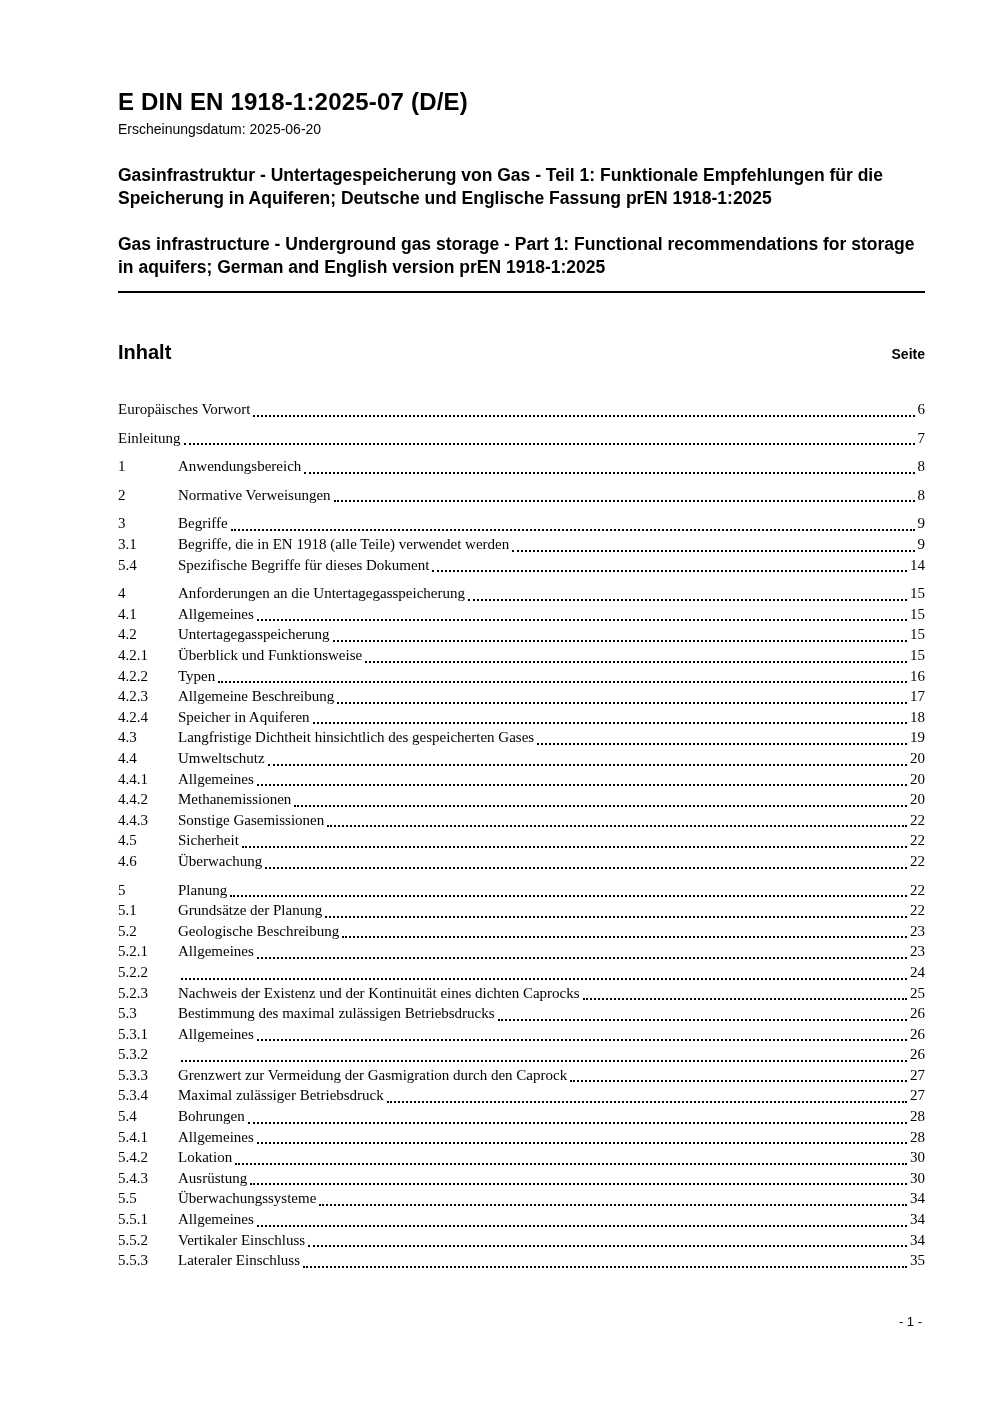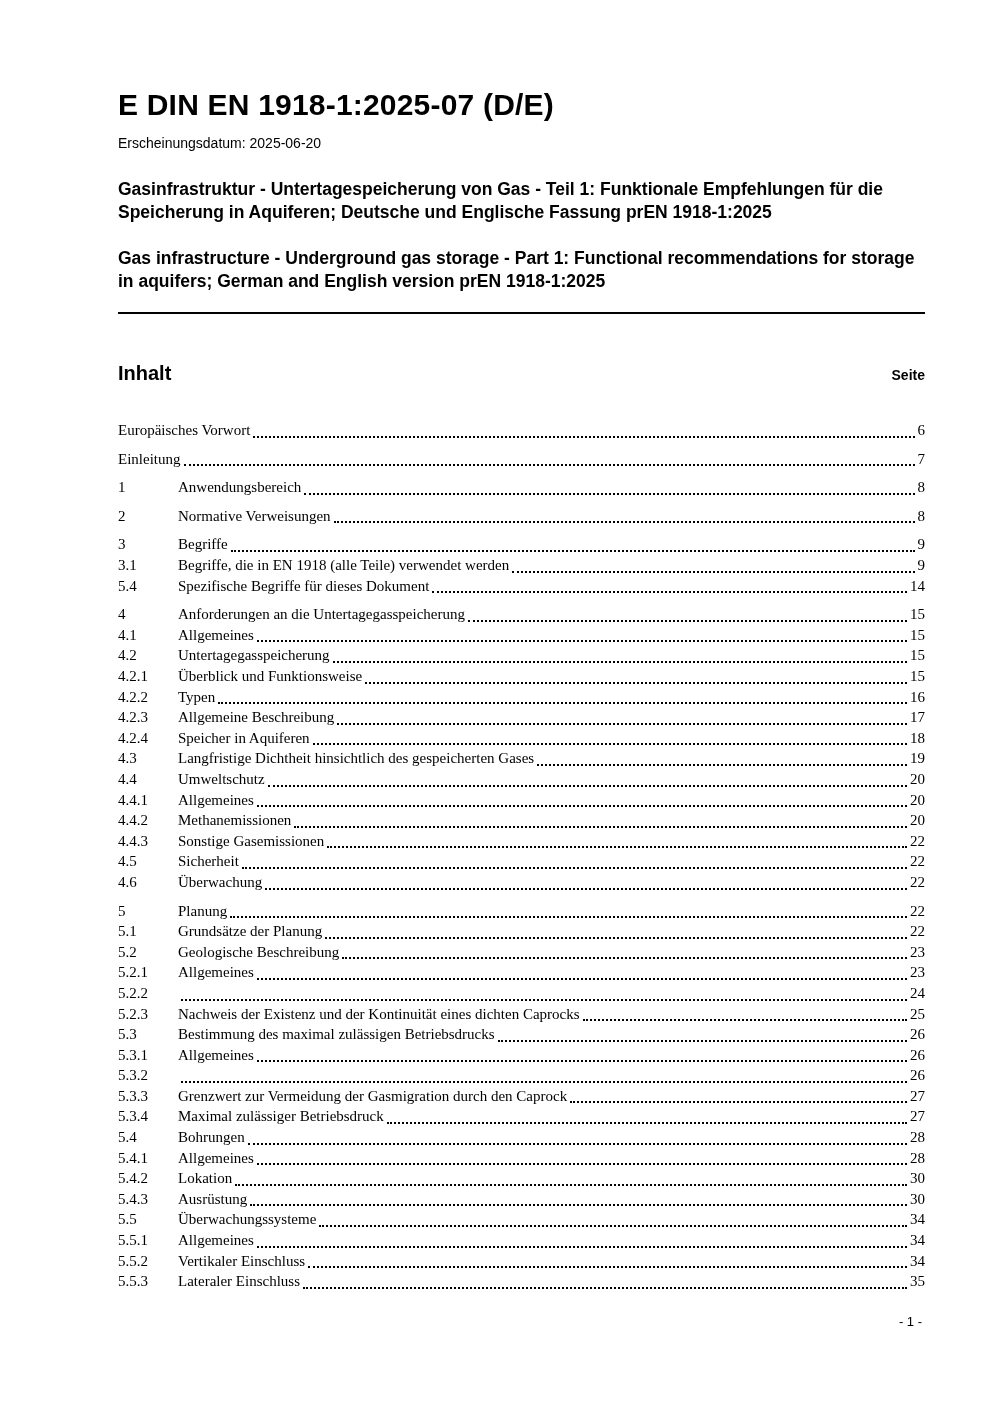--- a/index.html
+++ b/index.html
@@ -11,40 +11,40 @@
   }
   .page {
     position: relative;
     width: 992px;
     height: 1403px;
     background: #fff;
     padding: 88px 67px 0 118px;
     overflow: hidden;
   }
   .doc-title {
-    font-size: 30px;
+    font-size: 24px;
     font-weight: bold;
     letter-spacing: 0.2px;
   }
   .pub-date {
-    margin-top: 13px;
+    margin-top: 5px;
     font-size: 14px;
   }
   .title-de {
     margin-top: 27px;
     font-size: 17.5px;
     font-weight: bold;
     line-height: 1.33;
   }
   .title-en {
     margin-top: 22px;
     font-size: 17.5px;
     font-weight: bold;
     line-height: 1.33;
-    padding-bottom: 19px;
+    padding-bottom: 12px;
     border-bottom: 2px solid #000;
   }
   .toc-header {
     margin-top: 48px;
     display: flex;
     justify-content: space-between;
     align-items: baseline;
   }
   .toc-heading {
     font-size: 20px;

